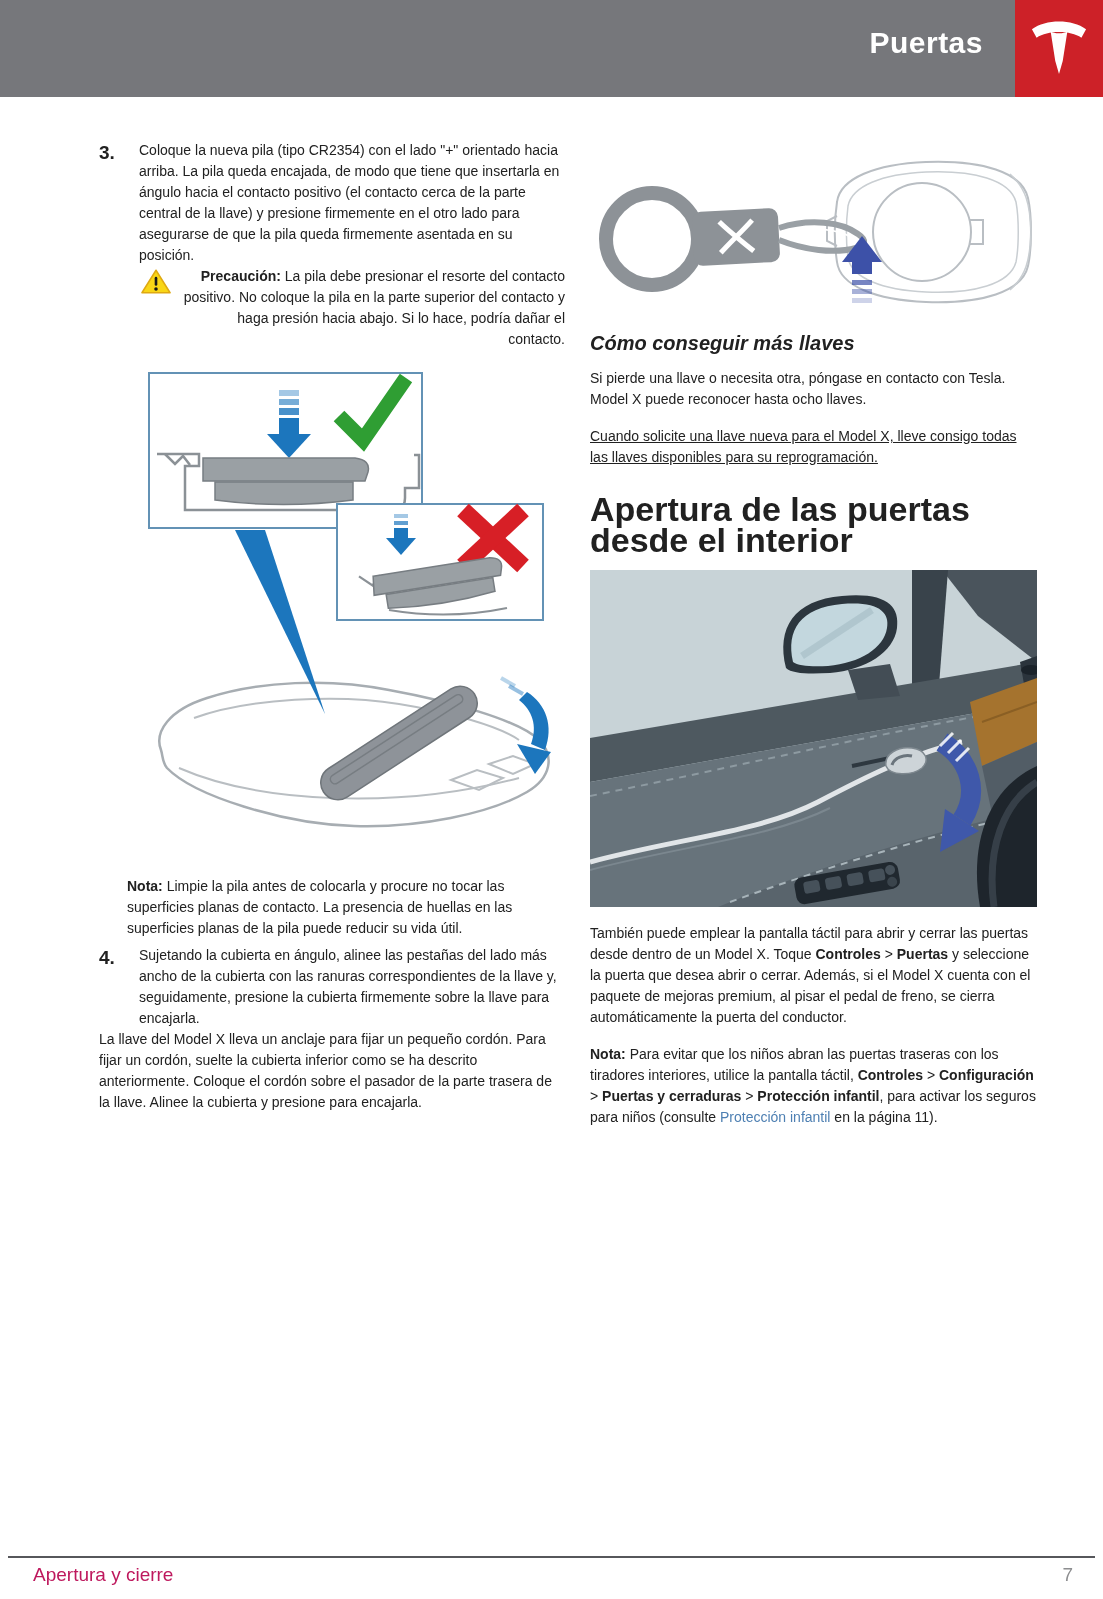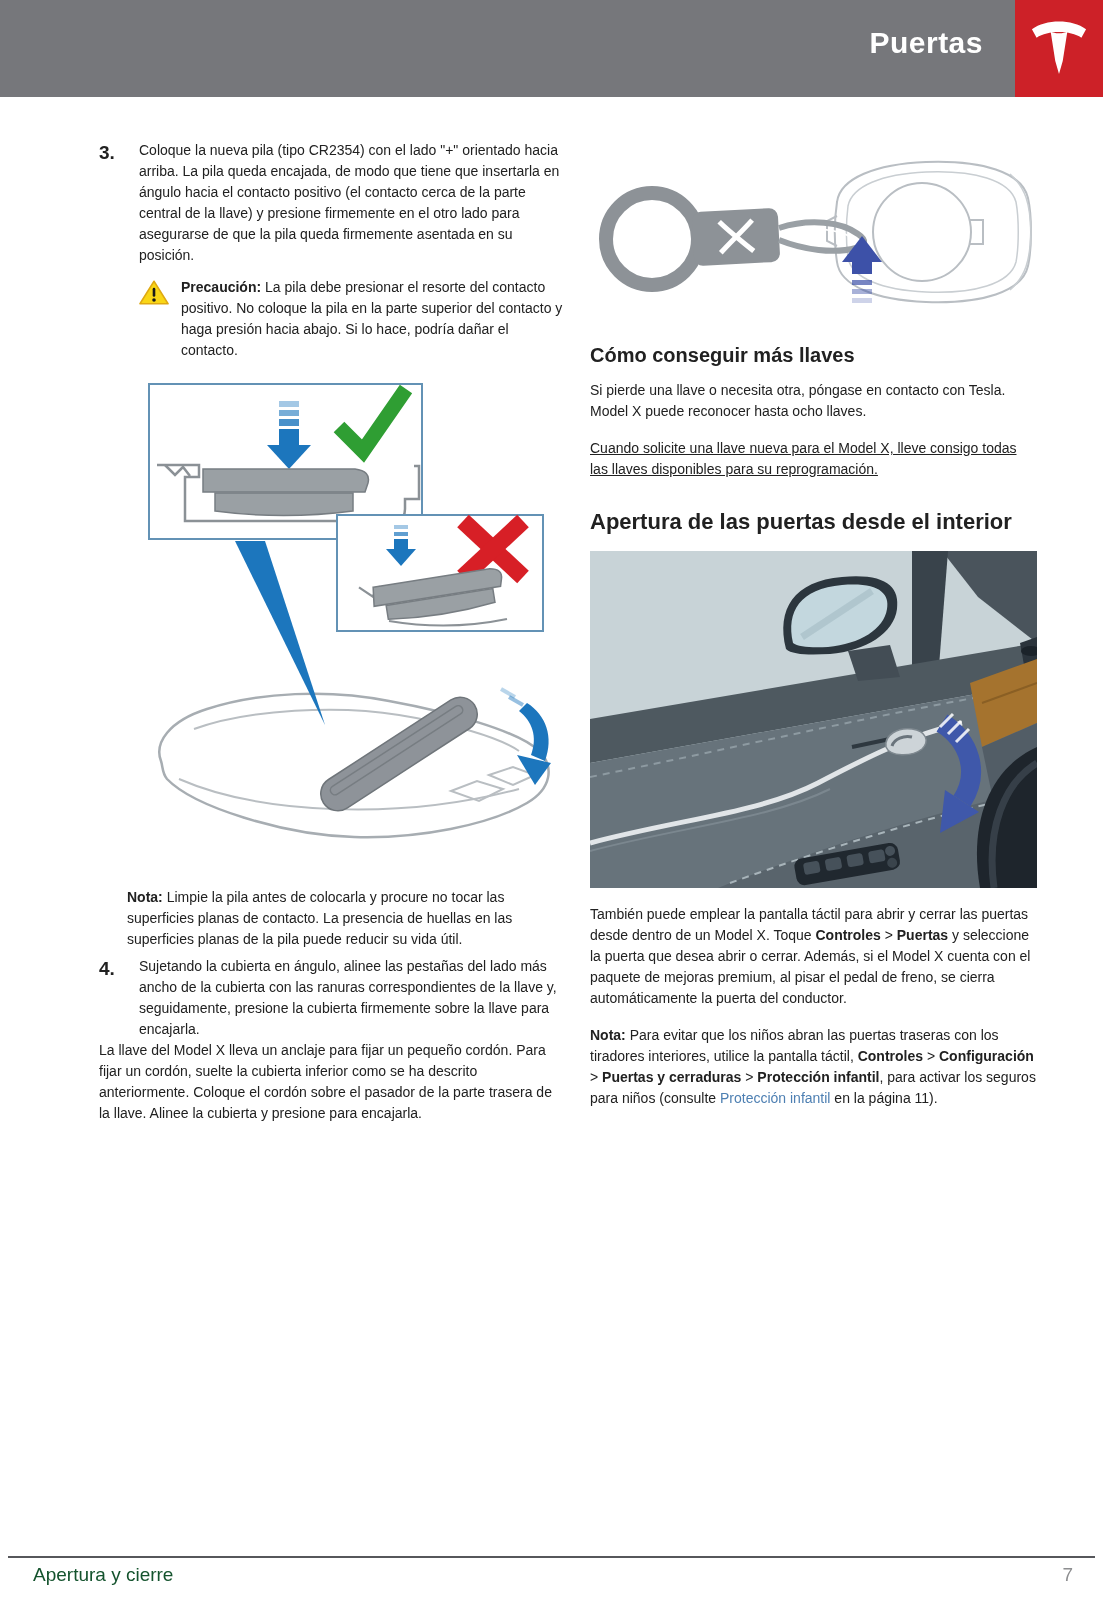--- a/index.html
+++ b/index.html
@@ -13,30 +13,30 @@
   .brand{position:absolute;right:0;top:0;width:88px;height:97px;background:#cd2128;display:flex;align-items:center;justify-content:center;}
   
   .col-left{position:absolute;left:99px;top:140px;width:466px;}
   .col-right{position:absolute;left:590px;top:140px;width:447px;}
   p,.li-text{font-size:14px;line-height:21px;margin:0;}
   .para{margin-top:16px;text-decoration:underline;}
   .list-item{display:flex;align-items:flex-start;}
   .num{width:40px;flex:none;font-weight:bold;font-size:19px;line-height:25.5px;}
   .b{font-weight:bold;}
   .link{color:#4d7fb2;cursor:pointer;}
-  .caution{display:flex;margin-left:40px;margin-top:11px;}
+  .caution{display:flex;margin-left:40px;margin-top:0;text-align:right;}
   .caution-icon{flex:none;width:32px;margin-right:10px;padding-top:2px;}
   .indent{margin-left:28px;}
   .note-block{margin-top:18px;}
   h3{font-size:20px;line-height:26px;font-weight:bold;margin:26px 0 12px 0;}
-  h2{font-size:22px;line-height:31px;font-weight:bold;margin:26px 0 12px 0;}
+  h2{font-size:34px;line-height:31px;font-weight:bold;margin:26px 0 12px 0;}
   .illu{display:block;}
   
   .footer-rule{position:absolute;left:8px;top:1556px;width:1087px;border-top:2px solid #56575b;}
-  .footer-section{position:absolute;left:33px;top:1564px;font-size:19px;color:#14532d;text-align:center;}
+  .footer-section{position:absolute;left:33px;top:1564px;font-size:19px;color:#be185d;text-align:center;}
   .footer-page{position:absolute;right:30px;top:1564px;font-size:19px;color:#8d8e90;}
 </style>
 </head>
 <body>
 
 <div class="header">
   <div class="header-title">Puertas</div>
   <div class="brand">
     <span>
       <svg width="56" height="62" viewBox="0 0 60 64">
@@ -157,21 +157,21 @@
 
     <g>
       <polygon points="252,118 292,118 272,92" fill="#3d51a8"></polygon>
       <rect x="262" y="118" width="20" height="12" fill="#3d51a8"></rect>
       <rect x="262" y="136" width="20" height="5" fill="#3d51a8" opacity=".7"></rect>
       <rect x="262" y="145" width="20" height="5" fill="#3d51a8" opacity=".45"></rect>
       <rect x="262" y="154" width="20" height="5" fill="#3d51a8" opacity=".25"></rect>
     </g>
   </svg>
 
-  <h3 style="margin-top:20px;">Cómo conseguir más llaves</h3>
+  <h3 style="margin-top:8px;font-style:italic;">Cómo conseguir más llaves</h3>
   <p>Si pierde una llave o necesita otra, póngase en contacto con Tesla. Model X puede reconocer hasta ocho llaves.</p>
   <p class="para">Cuando solicite una llave nueva para el Model X, lleve consigo todas las llaves disponibles para su reprogramación.</p>
 
   <h2>Apertura de las puertas desde el interior</h2>
 
   <svg class="illu" width="447" height="337" viewBox="0 0 447 337" style="margin-top:14px;">
     <rect x="0" y="0" width="447" height="337" fill="#c8d3d7"></rect>
     <polygon points="352,0 447,0 447,92 388,46" fill="#4a545c"></polygon>
     <polygon points="322,0 358,0 348,128 322,132" fill="#39434b"></polygon>
     <polygon points="0,168 447,92 447,132 0,212" fill="#4e5960"></polygon>

